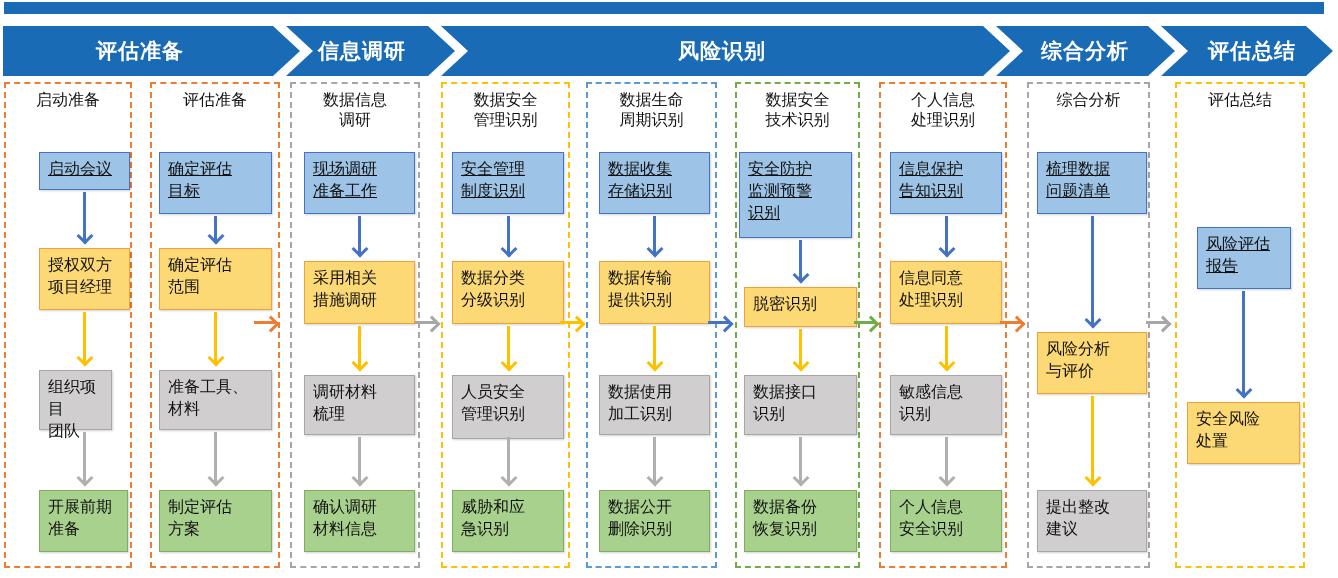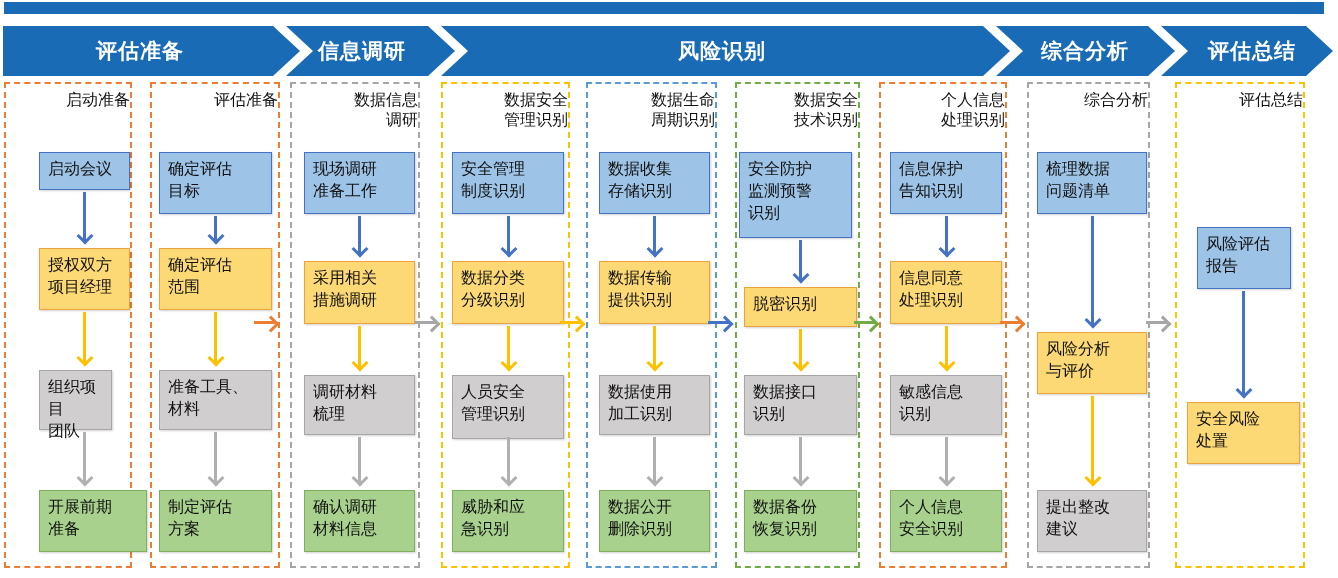--- a/index.html
+++ b/index.html
@@ -10,26 +10,26 @@
   .chev{fill:var(--banner-blue);}
   .phase-label{position:absolute;top:26px;height:50px;line-height:50px;transform:translateX(-50%);
                color:#fff;font-weight:bold;font-size:21px;letter-spacing:1px;white-space:nowrap;}
   
   .col{position:absolute;top:82px;height:486px;border:2px dashed #999;box-sizing:border-box;background:transparent;}
   .col.d-orange{border-color:var(--dash-orange);}
   .col.d-gray{border-color:var(--dash-gray);}
   .col.d-gold{border-color:var(--dash-gold);}
   .col.d-blue{border-color:var(--dash-blue);}
   .col.d-green{border-color:var(--dash-green);}
-  .col-title{position:absolute;top:6px;left:0;right:0;text-align:right;font-size:16px;
+  .col-title{position:absolute;top:6px;left:0;right:0;text-align:center;font-size:16px;
              line-height:20px;white-space:pre-line;}
   
   .box{position:absolute;box-sizing:border-box;font-size:16px;line-height:22px;padding:5px 8px;
        white-space:pre-line;border:1.5px solid #000;box-shadow:1px 1px 2px rgba(0,0,0,.18);}
-  .box.blue{background:var(--box-blue-fill);border-color:var(--box-blue-border);}
+  .box.blue{background:var(--box-blue-fill);border-color:var(--box-blue-border);text-decoration:underline;}
   .box.yellow{background:var(--box-yellow-fill);border-color:var(--box-yellow-border);}
   .box.gray{background:var(--box-gray-fill);border-color:var(--box-gray-border);}
   .box.green{background:var(--box-green-fill);border-color:var(--box-green-border);}
   
   .va{position:absolute;width:16px;}
   .va::before{content:"";position:absolute;left:6.5px;top:0;bottom:5px;width:3px;background:var(--ac);}
   .va::after{content:"";position:absolute;left:2.5px;bottom:4px;width:9px;height:9px;
              border-right:3px solid var(--ac);border-bottom:3px solid var(--ac);transform:rotate(45deg);}
   
   .ha{position:absolute;width:27px;height:16px;}
@@ -59,21 +59,21 @@
   <div class="col d-orange" style="left:4px;width:128px">
     <div class="col-title">启动准备</div>
     <div class="box blue" style="top:68px;left:33px;width:91px;height:38px">启动会议</div>
     <div class="va" style="top:108px;left:70px;height:54px;--ac:var(--arrow-blue)"></div>
     <div class="box yellow" style="top:164px;left:33px;width:91px;height:62px">授权双方
 项目经理</div>
     <div class="va" style="top:228px;left:70px;height:56px;--ac:var(--arrow-yellow)"></div>
     <div class="box gray" style="top:286px;left:33px;width:73px;height:60px">组织项目
 团队</div>
     <div class="va" style="top:348px;left:70px;height:56px;--ac:var(--arrow-gray)"></div>
-    <div class="box green" style="top:406px;left:33px;width:108px;height:62px">开展前期
+    <div class="box green" style="top:406px;left:33px;width:89px;height:62px">开展前期
 准备</div>
   </div>
 
   <div class="col d-orange" style="left:150px;width:130px">
     <div class="col-title">评估准备</div>
     <div class="box blue" style="top:68px;left:7px;width:113px;height:62px">确定评估
 目标</div>
     <div class="va" style="top:132px;left:55px;height:30px;--ac:var(--arrow-blue)"></div>
     <div class="box yellow" style="top:164px;left:7px;width:113px;height:62px">确定评估
 范围</div>

